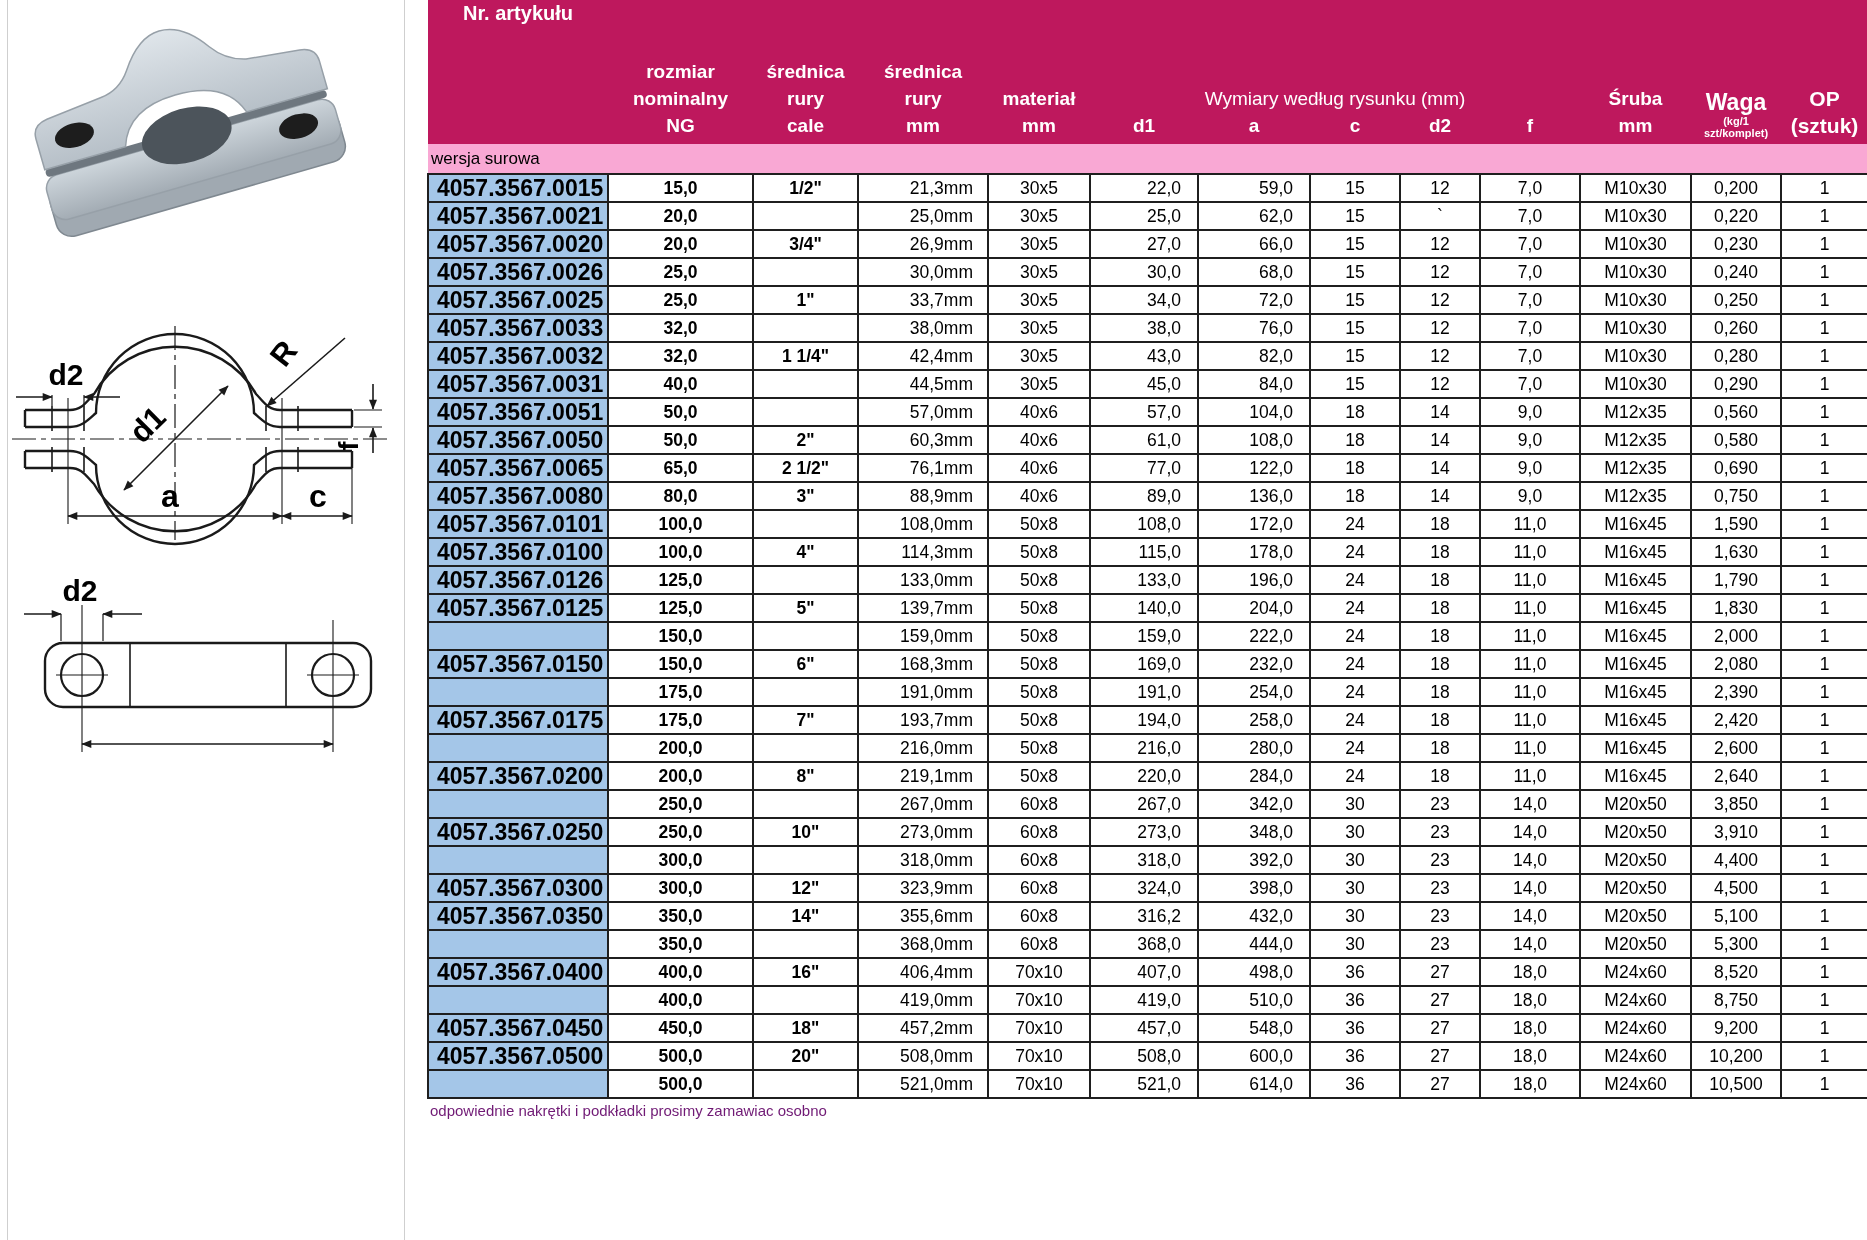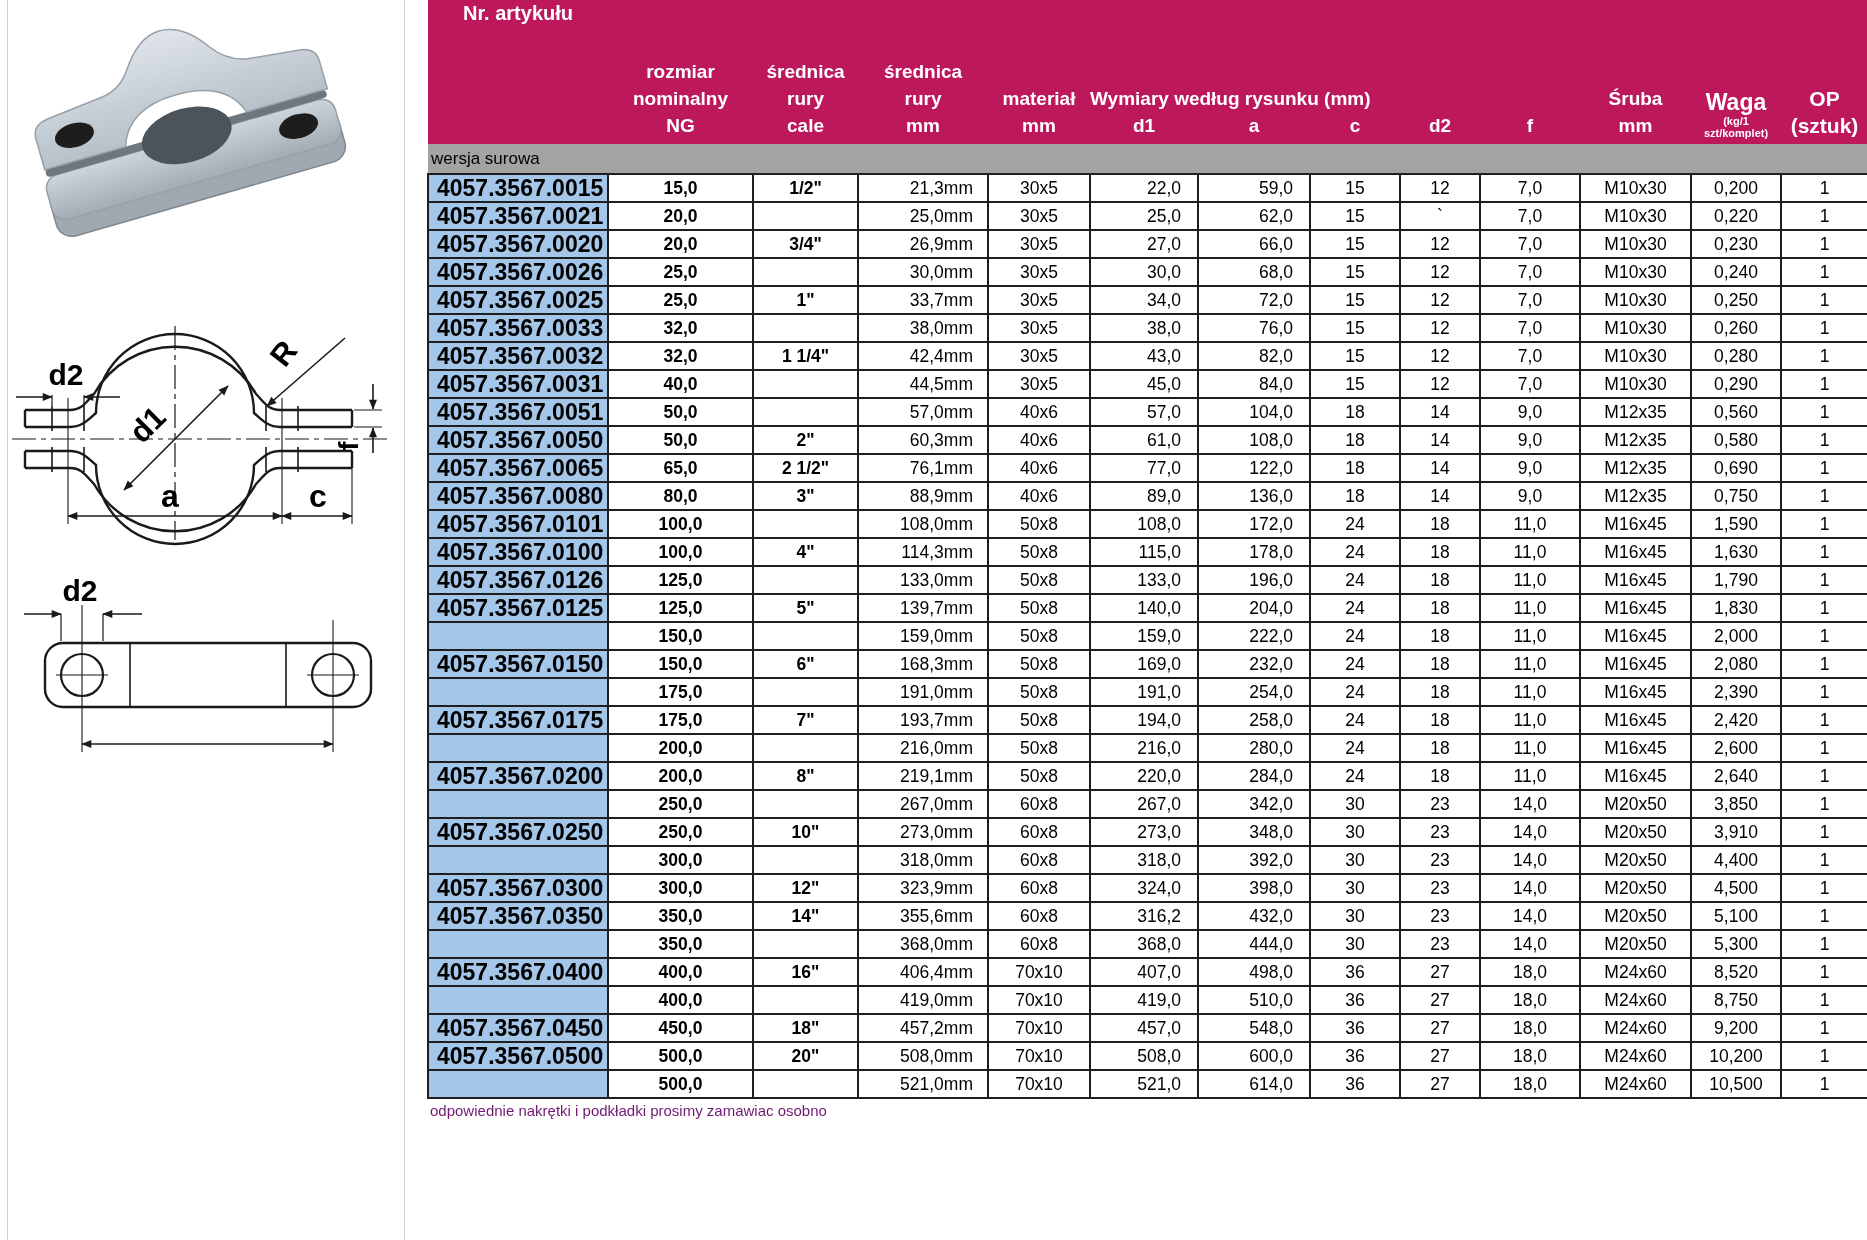--- a/index.html
+++ b/index.html
@@ -9,35 +9,35 @@
   .drawings{position:absolute;left:0;top:0;width:430px;height:1240px;}
   .tablewrap{position:absolute;left:427px;top:0;width:1440px;}
   table.spec{border-collapse:collapse;table-layout:fixed;width:1440px;}
   thead th{background:#be185d;color:#fff;font-weight:bold;padding:0;vertical-align:bottom;}
   .hstack{display:flex;flex-direction:column;justify-content:flex-end;align-items:center;
           height:112px;padding-bottom:5px;}
   .hstack span{font-size:19px;line-height:27px;white-space:nowrap;}
   .h-art .hstack{justify-content:flex-start;padding-bottom:32px;}
   .h-art .hstack span{font-size:20px;}
   .dims-wrap{display:flex;flex-direction:column;justify-content:flex-end;height:112px;padding-bottom:5px;}
-  .dims-title{text-align:left;font-size:19px;line-height:27px;font-weight:bold;}
+  .dims-title{text-align:center;font-size:19px;line-height:27px;font-weight:normal;}
   .dims-sub{display:flex;}
   .dims-sub span{font-size:19px;line-height:27px;text-align:center;font-weight:bold;}
   .ds-d1{width:108px}.ds-a{width:112px}.ds-c{width:90px}.ds-d2{width:80px}.ds-f{width:100px}
   .h-waga .big{font-size:23px;line-height:26px;}
   .h-waga .small{font-size:11px;line-height:12px;font-weight:bold;}
   .h-op span{font-size:21px;line-height:27px;}
   tbody td{border:2px solid #1f1f1f;height:26px;padding:0 8px;font-size:17.5px;line-height:26px;
            text-align:center;white-space:nowrap;overflow:hidden;background:#fff;}
   tbody td.c0{background:#a4c6e8;font-weight:bold;font-size:23px;}
   tbody td.c1,tbody td.c2{font-weight:bold;}
   tbody td.c3{text-align:right;padding-right:14px;}
   tbody td.c5,tbody td.c6{text-align:right;padding-right:16px;}
   tbody td.c11{text-align:center;padding-right:8px;}
-  tr.spacer td{border:none;background:#a3a3a3;height:29px;font-size:17px;text-align:left;
+  tr.spacer td{border:none;background:#f9a8d4;height:29px;font-size:17px;text-align:left;
                padding:0 0 0 3px;font-weight:normal;line-height:29px;}
   .footer-note{margin-top:3px;padding-left:3px;font-size:15px;color:#701a75;}
   svg text{font-family:"Liberation Sans",sans-serif;}
 </style>
 </head>
 <body>
 
 <div class="stage">
   <div class="page-line" style="left:7px"></div>
   <div class="page-line" style="left:404px"></div>

